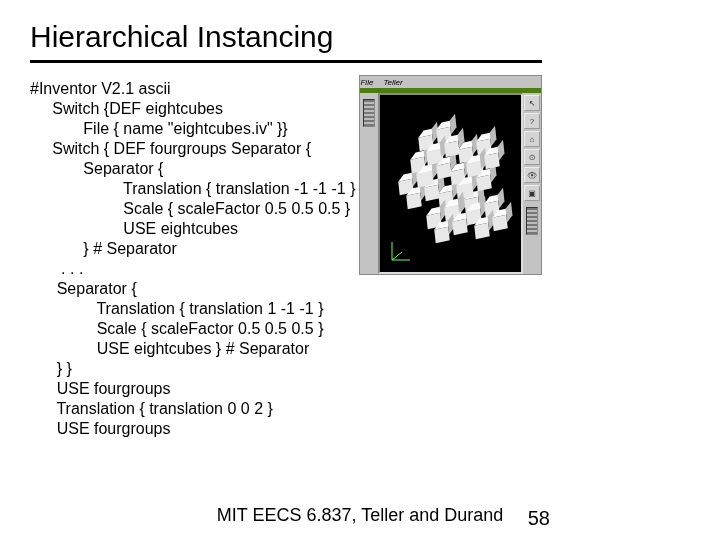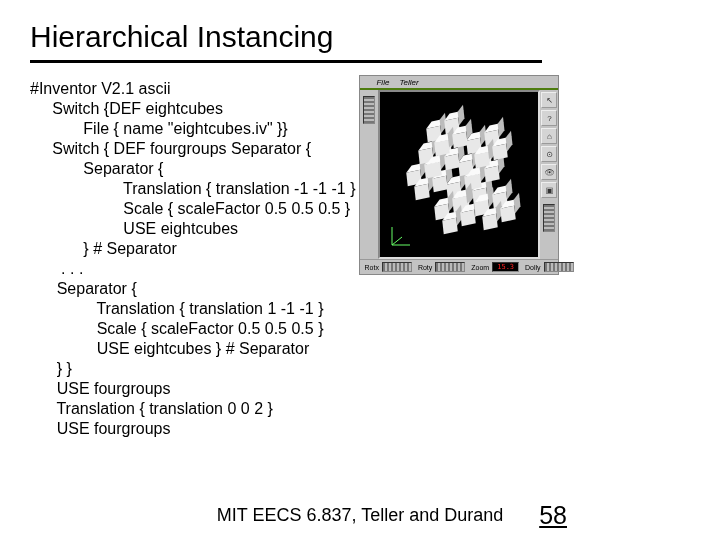--- a/index.html
+++ b/index.html
@@ -52,22 +52,22 @@
     display: flex;
     flex-direction: column;
     font-size: 8px;
   }
   .menubar {
     height: 12px;
     background: #c3c3c3;
     display: flex;
     align-items: center;
     gap: 10px;
-    padding-left: 16px;
-    border-bottom: 2px solid #4d7c0f;
+    padding-left: 0;
+    border-bottom: 5px solid #4d7c0f;
     font-style: italic;
   }
   .viewer-main {
     flex: 1 1 auto;
     display: flex;
     flex-direction: row;
   }
   .canvas-wrap {
     flex: 1 1 auto;
     position: relative;
@@ -163,23 +163,22 @@
     position: absolute;
     bottom: 14px;
     left: 0;
     width: 720px;
     text-align: center;
     font-size: 18px;
   }
   .pagenum {
     position: absolute;
     bottom: 10px;
-    right: 5px;
-    font-size: 25px;
-    text-decoration: underline;
+    right: 22px;
+    font-size: 20px;
   }
 </style>
 </head>
 <body>
 
 <div class="slide">
   <h1 class="title">Hierarchical Instancing</h1>
   <hr class="rule">
 
   <div class="body">
@@ -263,37 +262,19 @@
         <div class="toolcol">
           <div class="toolbtn">↖</div>
           <div class="toolbtn">?</div>
           <div class="toolbtn">⌂</div>
           <div class="toolbtn">⊙</div>
           <div class="toolbtn">👁</div>
           <div class="toolbtn">▣</div>
           <div class="vwheel"></div>
         </div>
       </div>
-      <div class="statusbar">
-        <div class="status-seg">
-          <span>Rotx</span>
-          <div class="wheel"></div>
-        </div>
-        <div class="status-seg">
-          <span>Roty</span>
-          <div class="wheel"></div>
-        </div>
-        <div class="status-seg" style="margin-left:auto">
-          <span>Zoom</span>
-          <span class="readout">15.3</span>
-        </div>
-        <div class="status-seg">
-          <span>Dolly</span>
-          <div class="wheel"></div>
-        </div>
-      </div>
     </div>
 
   </div>
 
   <div class="footer">MIT EECS 6.837, Teller and Durand</div>
   <div class="pagenum">58</div>
 </div>
 
 </body></html>

